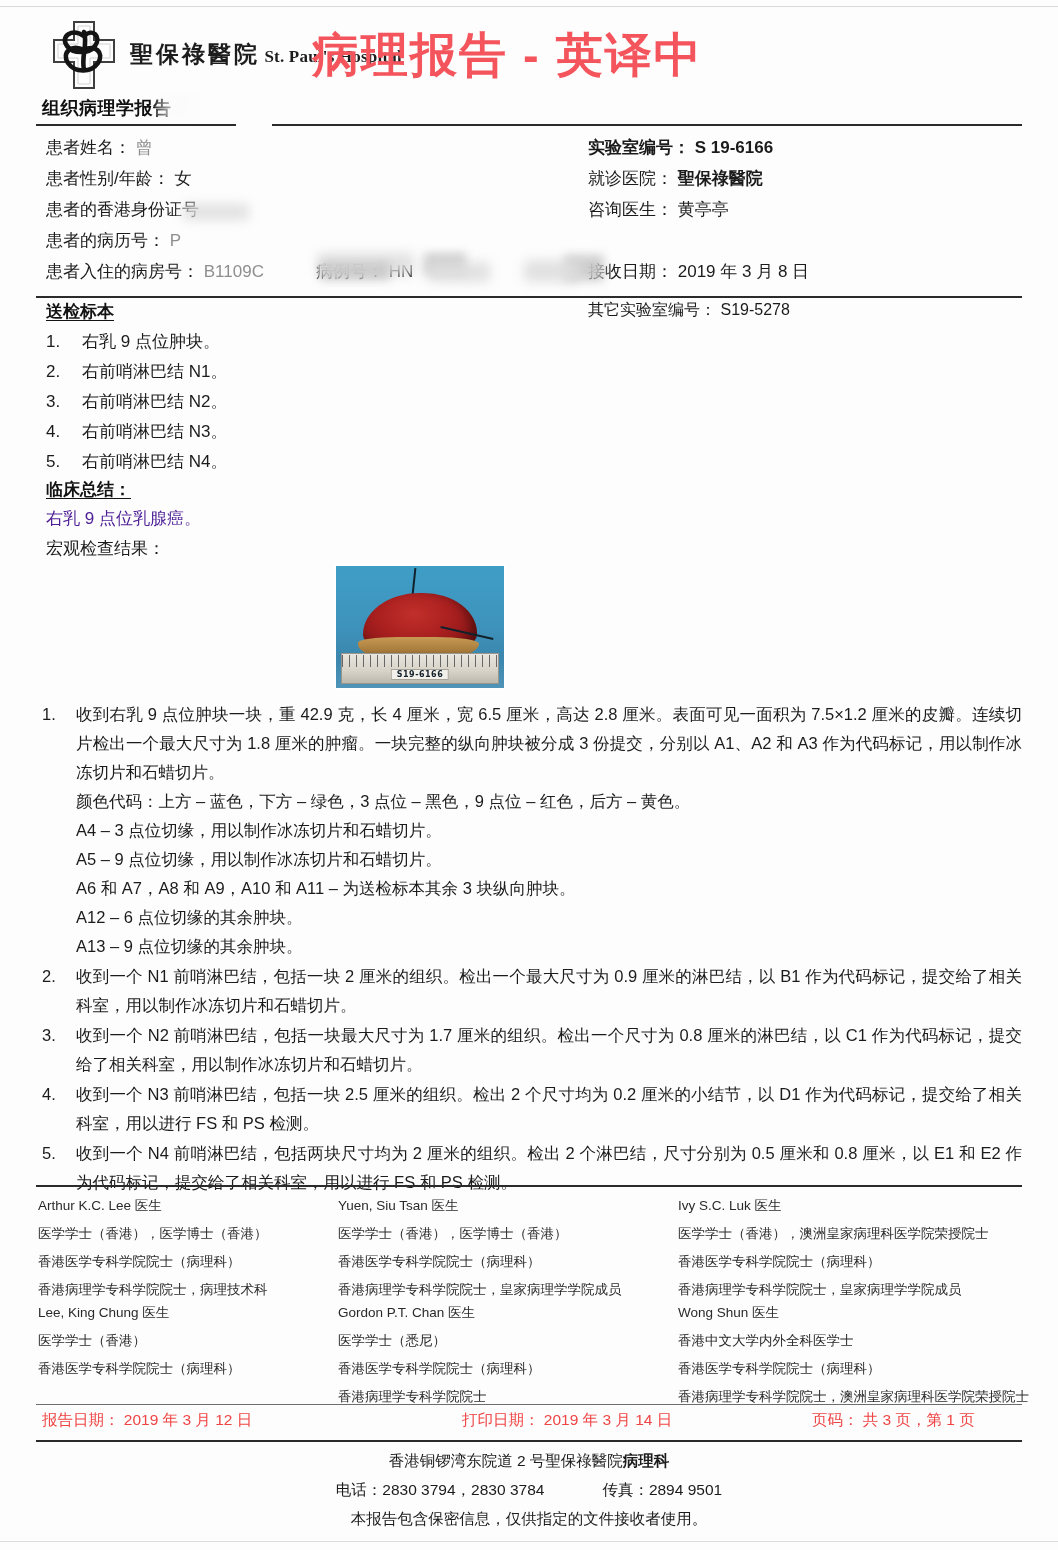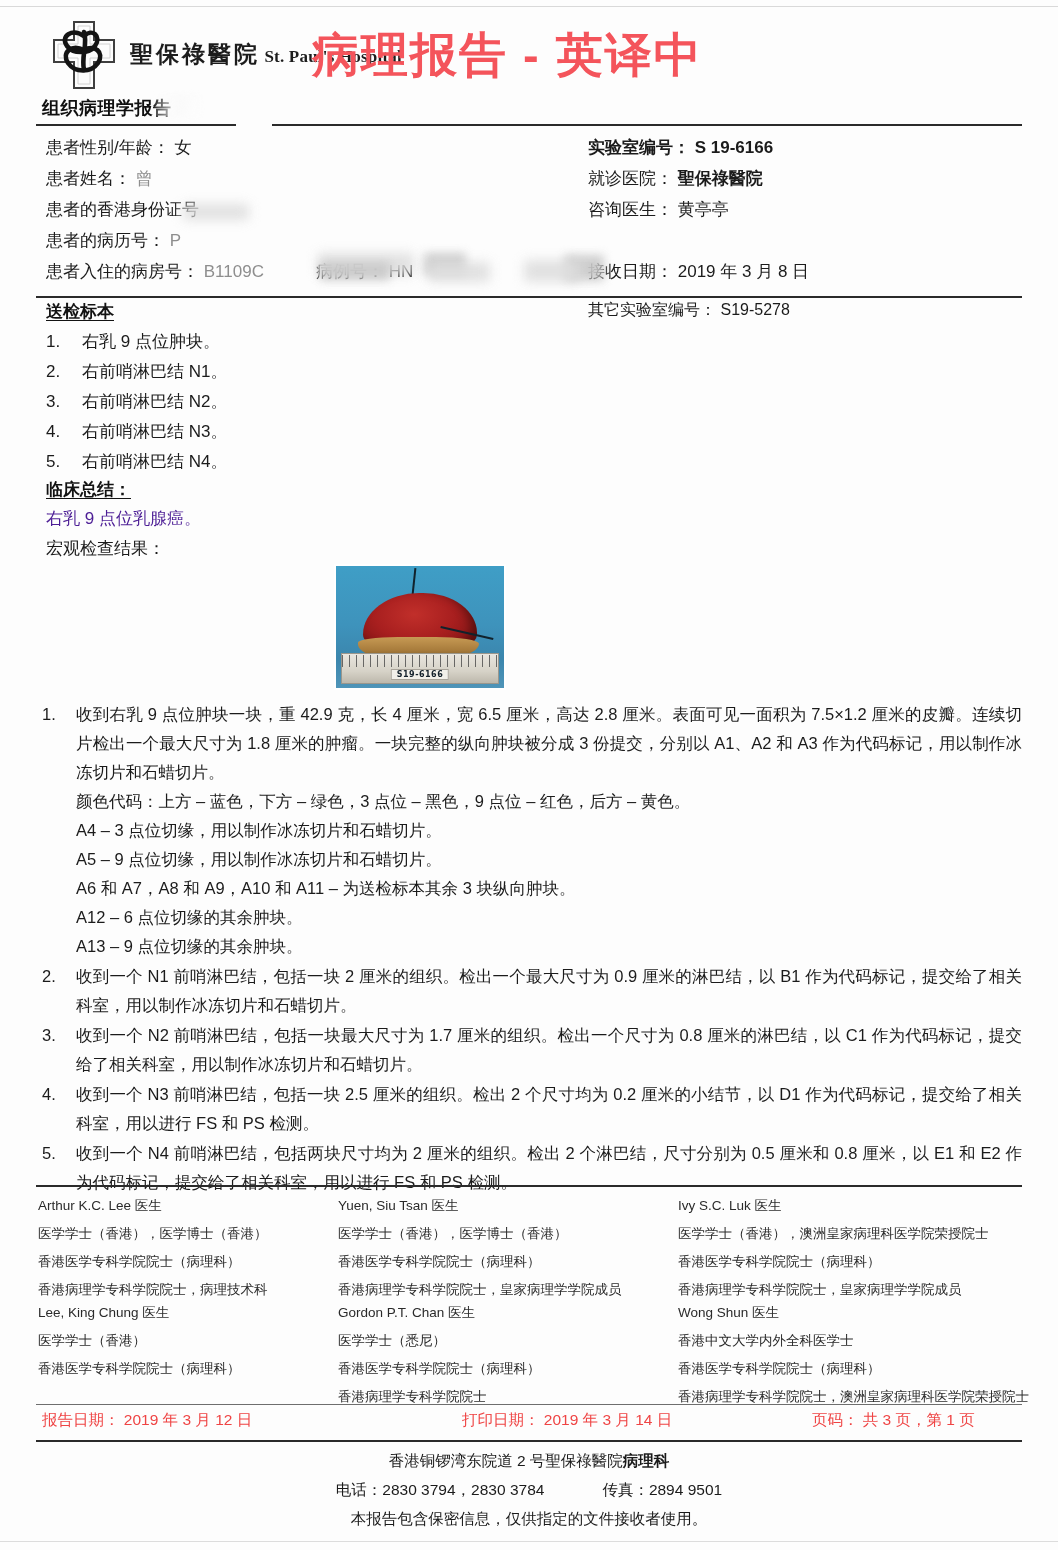--- a/index.html
+++ b/index.html
@@ -395,26 +395,26 @@
   <div class="report-title">组织病理学报告</div>
   <div class="blur-title-patch"></div>
 
   <div class="rule-head-left"></div>
   <div class="rule-head-right"></div>
 
   <div class="info">
 
     <div class="info-col-left">
       <div class="info-row">
+        <span class="lab">患者姓名：</span>
+        <span class="val faded">曾</span>
+      </div>
+      <div class="info-row">
         <span class="lab">患者性别/年龄：</span>
         <span class="val">女</span>
-      </div>
-      <div class="info-row">
-        <span class="lab">患者姓名：</span>
-        <span class="val faded">曾</span>
       </div>
       <div class="info-row">
         <span class="lab">患者的香港身份证号</span>
         <span class="val faded"></span>
       </div>
       <div class="info-row">
         <span class="lab">患者的病历号：</span>
         <span class="val faded">P</span>
       </div>
       <div class="info-row ward-row">

